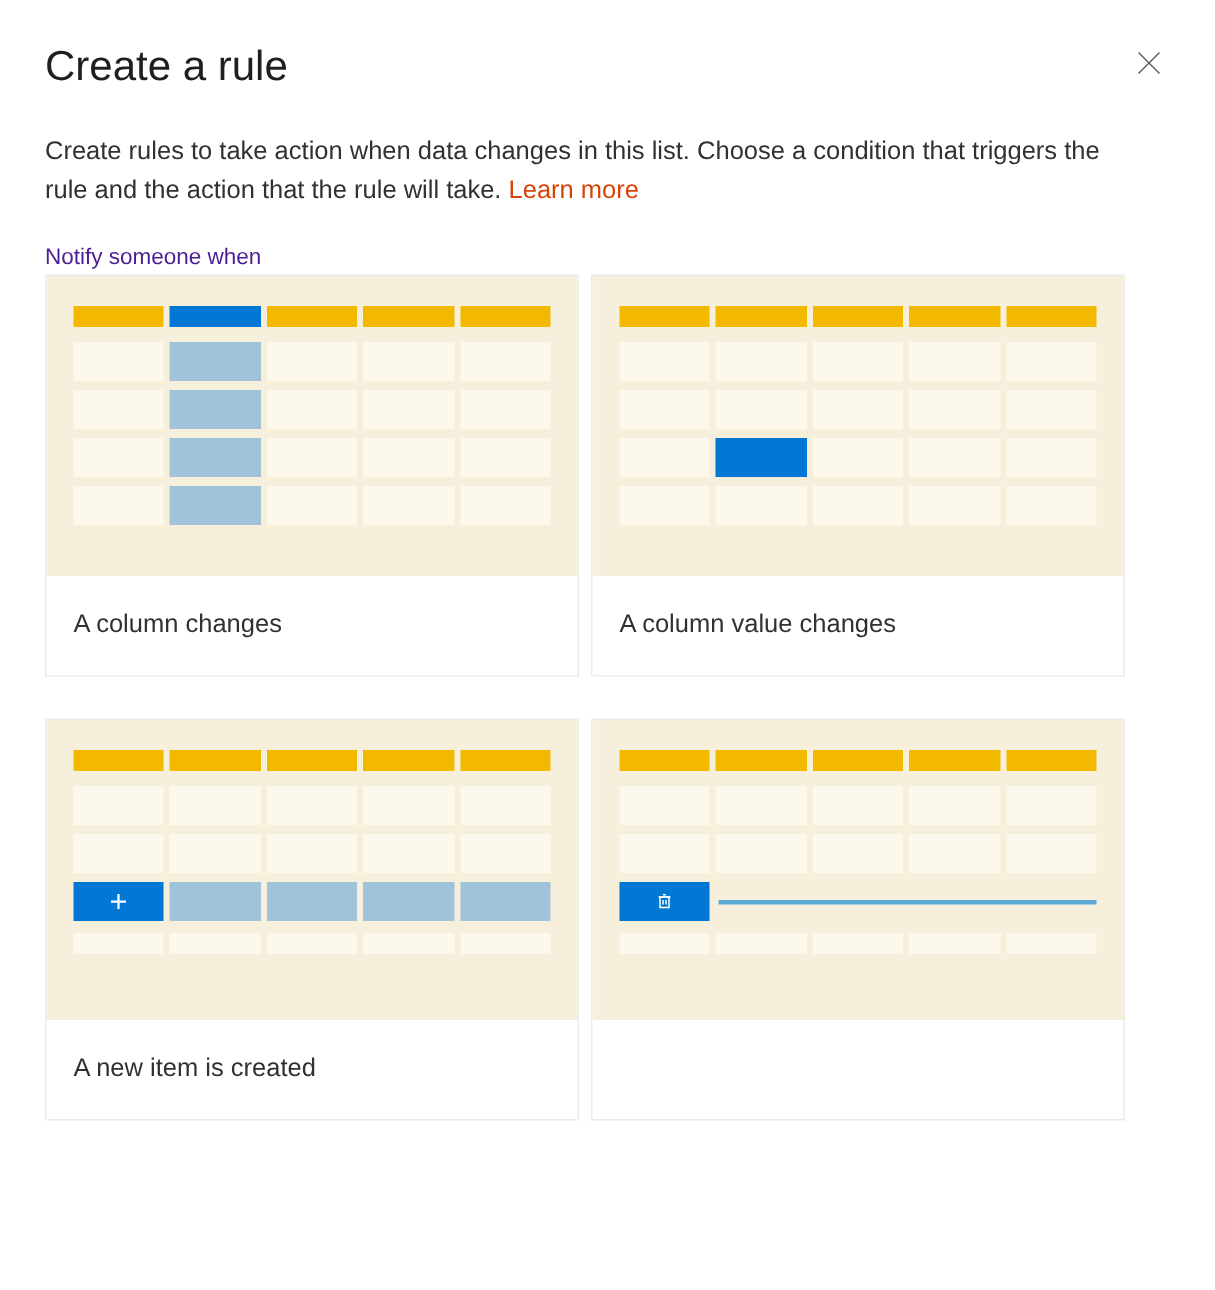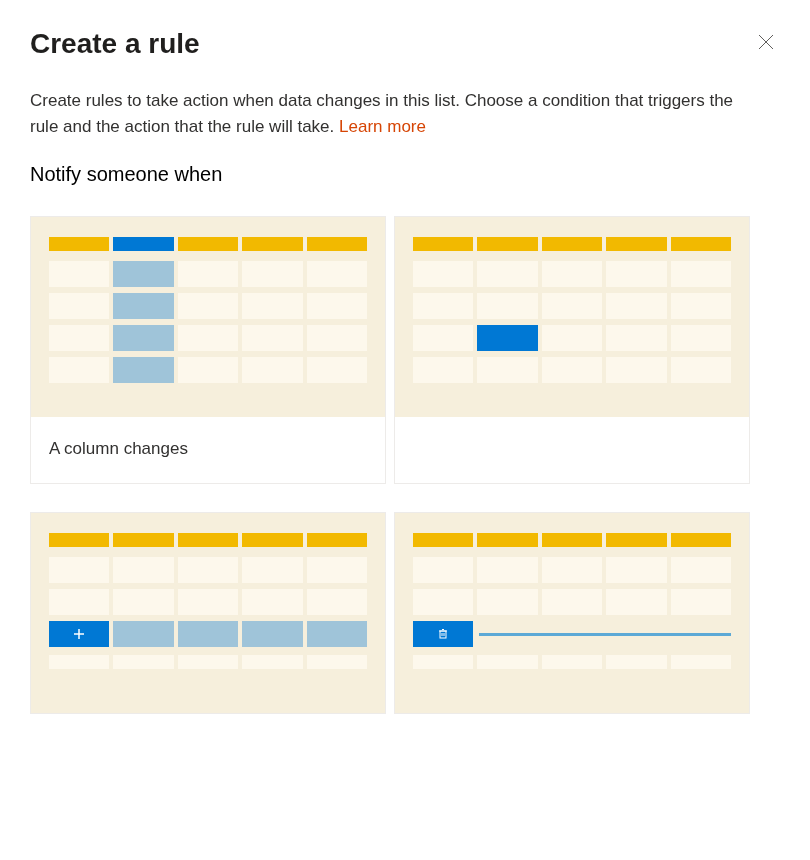--- a/index.html
+++ b/index.html
@@ -12,21 +12,21 @@
       color: #323130;
     }
     .header-row {
       display: flex;
       justify-content: space-between;
       align-items: center;
       margin-bottom: 28px;
     }
     .title {
       font-size: 28px;
-      font-weight: 700;
+      font-weight: 400;
       color: #201f1e;
     }
     .close-btn {
       width: 28px;
       height: 28px;
       display: flex;
       align-items: center;
       justify-content: center;
       cursor: pointer;
       color: #605e5c;
@@ -38,23 +38,23 @@
       color: #323130;
       margin-bottom: 24px;
       max-width: 720px;
     }
     .learn-more {
       color: #d64505;
       text-decoration: none;
       cursor: pointer;
     }
     .section-heading {
-      font-size: 20px;
-      color: #000000;
-      margin-bottom: 30px;
+      font-size: 15px;
+      color: #4c1d95;
+      margin-bottom: 3px;
       font-weight: 400;
     }
     .cards-grid {
       display: grid;
       grid-template-columns: 1fr 1fr;
       gap: 28px 8px;
       max-width: 720px;
     }
     .card {
       border: 1px solid #edebe9;
@@ -235,20 +235,21 @@
           <div class="cell"></div>
         </div>
       <div class="grow">
           <div class="cell"></div>
           <div class="cell"></div>
           <div class="cell"></div>
           <div class="cell"></div>
           <div class="cell"></div>
         </div>
     </div>
+    <div class="card-label">A column value changes</div>
   </div>
 
   <div class="card">
     <div class="card-illustration">
       <div class="hrow">
         <div class="h"></div>
           <div class="h"></div>
           <div class="h"></div>
           <div class="h"></div>
           <div class="h"></div>
@@ -280,20 +281,21 @@
           <div class="cell lblue"></div>
       </div>
       <div class="thin-row">
           <div class="cell"></div>
           <div class="cell"></div>
           <div class="cell"></div>
           <div class="cell"></div>
           <div class="cell"></div>
         </div>
     </div>
+    <div class="card-label">A new item is created</div>
   </div>
 
   <div class="card">
     <div class="card-illustration">
       <div class="hrow">
         <div class="h"></div>
           <div class="h"></div>
           <div class="h"></div>
           <div class="h"></div>
           <div class="h"></div>

